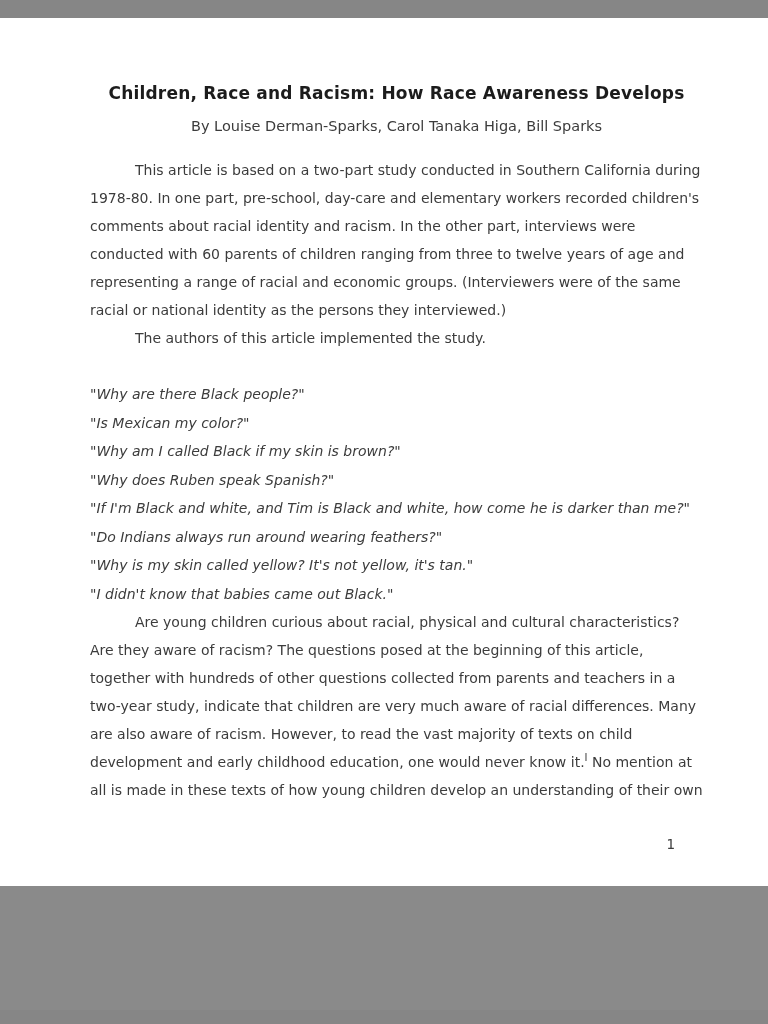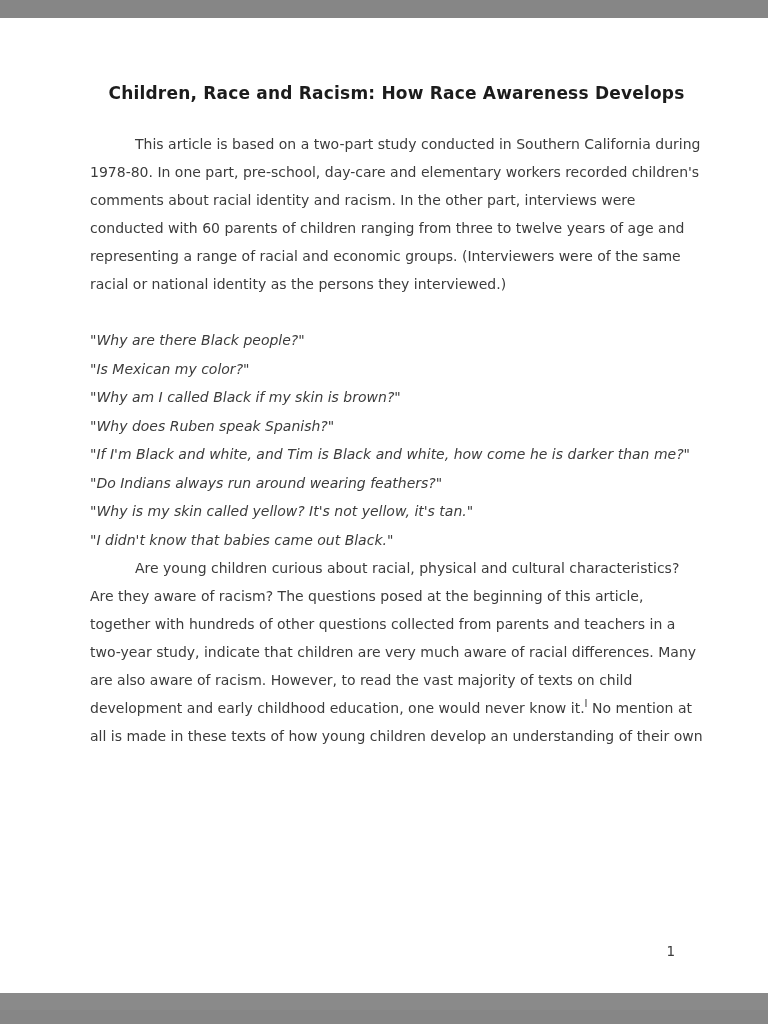--- a/index.html
+++ b/index.html
@@ -24,21 +24,21 @@
     width: 768px;
     background: #868686;
   }
   .chrome-bar.top { top: 0; height: 18px; }
   .chrome-bar.bottom { bottom: 0; height: 14px; }
   .page {
     position: absolute;
     top: 18px;
     left: 0;
     width: 768px;
-    height: 975px;
+    height: 868px;
     background: #ffffff;
     box-sizing: border-box;
     padding: 62px 65px 0 90px;
     color: #3c3c3c;
   }
   .article-title {
     margin: 0;
     font-size: 17px;
     line-height: 26px;
     font-weight: bold;
@@ -53,21 +53,21 @@
     text-align: center;
     color: #3c3c3c;
   }
   .body-para {
     margin: 0;
     font-size: 14px;
     line-height: 28px;
     color: #3c3c3c;
   }
   .body-para.first-gap {
-    margin-top: 24px;
+    margin-top: 17px;
   }
   .indent {
     text-indent: 45px;
   }
   .quotes-block {
     margin-top: 28px;
   }
   .quote-line {
     margin: 0;
     font-size: 14px;
@@ -94,23 +94,25 @@
 <body>
 
 <div class="screen">
 
   <div class="chrome-bar top"></div>
 
   <div class="page">
 
     <h1 class="article-title">Children, Race and Racism: How Race Awareness Develops</h1>
 
+    <p class="byline">By Louise Derman-Sparks, Carol Tanaka Higa, Bill Sparks</p>
 
     <p class="body-para indent first-gap">This article is based on a two-part study conducted in Southern California during 1978-80.  In one part, pre-school, day-care and elementary workers recorded children's comments about racial identity and racism. In the other part, interviews were conducted with 60 parents of children ranging from three to twelve years of age and representing a range of racial and economic groups.  (Interviewers were of the same racial or national identity as the persons they interviewed.)</p>
 
+    <p class="body-para indent">The authors of this article implemented the study.</p>
 
     <div class="quotes-block">
       <p class="quote-line">"Why are there Black people?"</p>
       <p class="quote-line">"Is Mexican my color?"</p>
       <p class="quote-line">"Why am I called Black if my skin is brown?"</p>
       <p class="quote-line">"Why does Ruben speak Spanish?"</p>
       <p class="quote-line">"If I'm Black and white, and Tim is Black and white, how come he is darker than me?"</p>
       <p class="quote-line">"Do Indians always run around wearing feathers?"</p>
       <p class="quote-line">"Why is my skin called yellow? It's not yellow, it's tan."</p>
       <p class="quote-line">"I didn't know that babies came out Black."</p>

